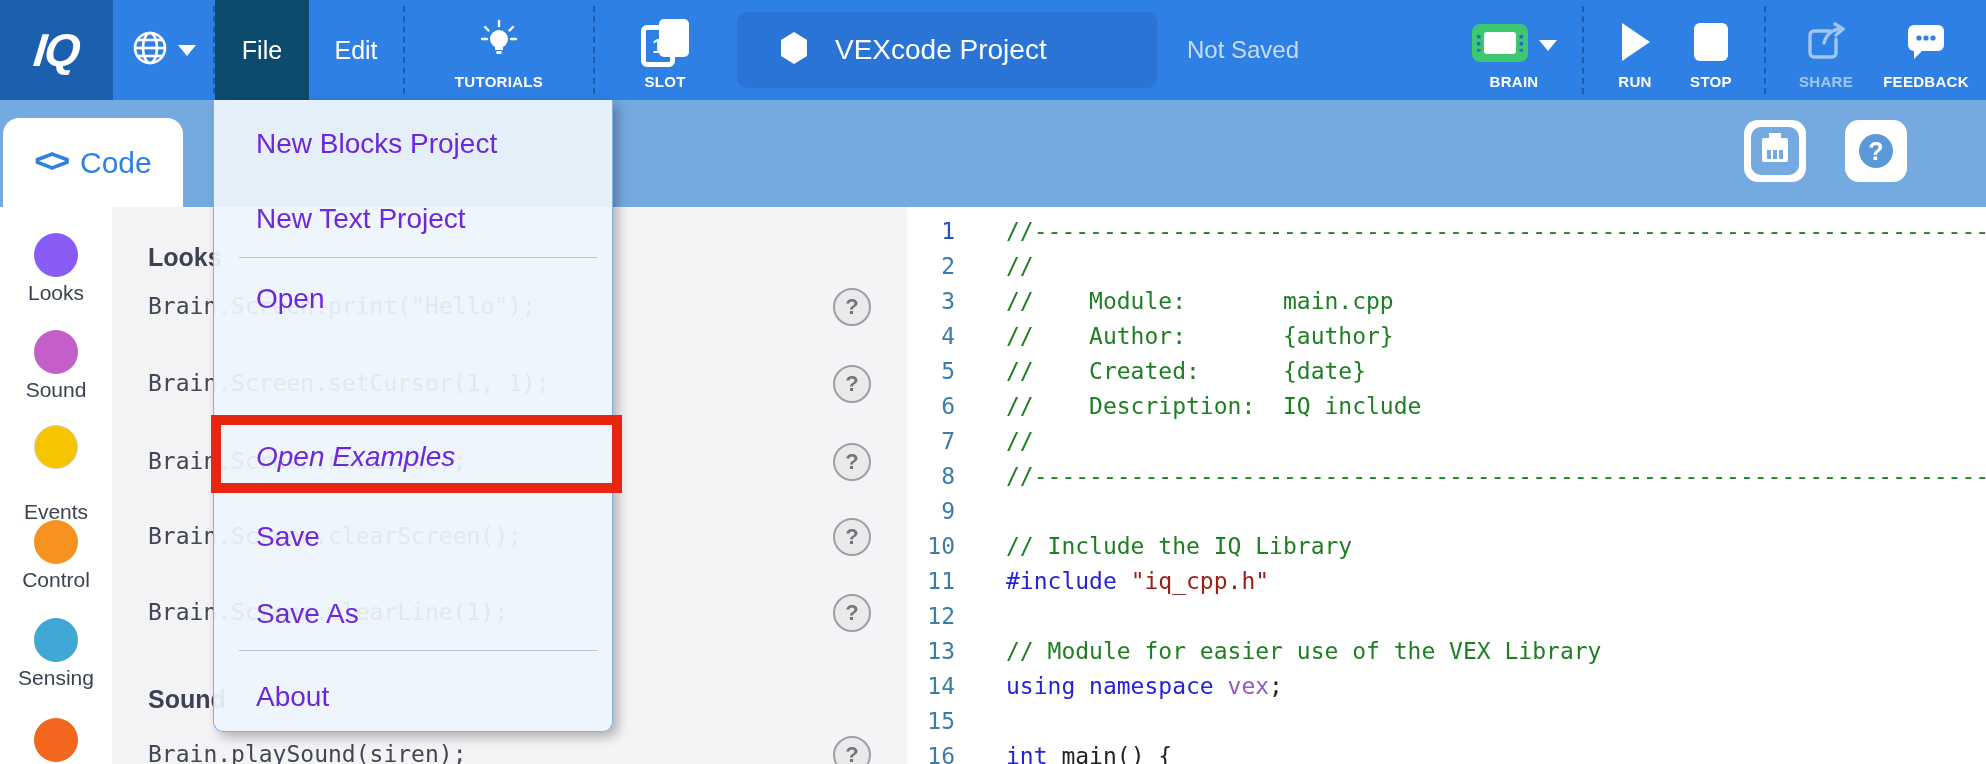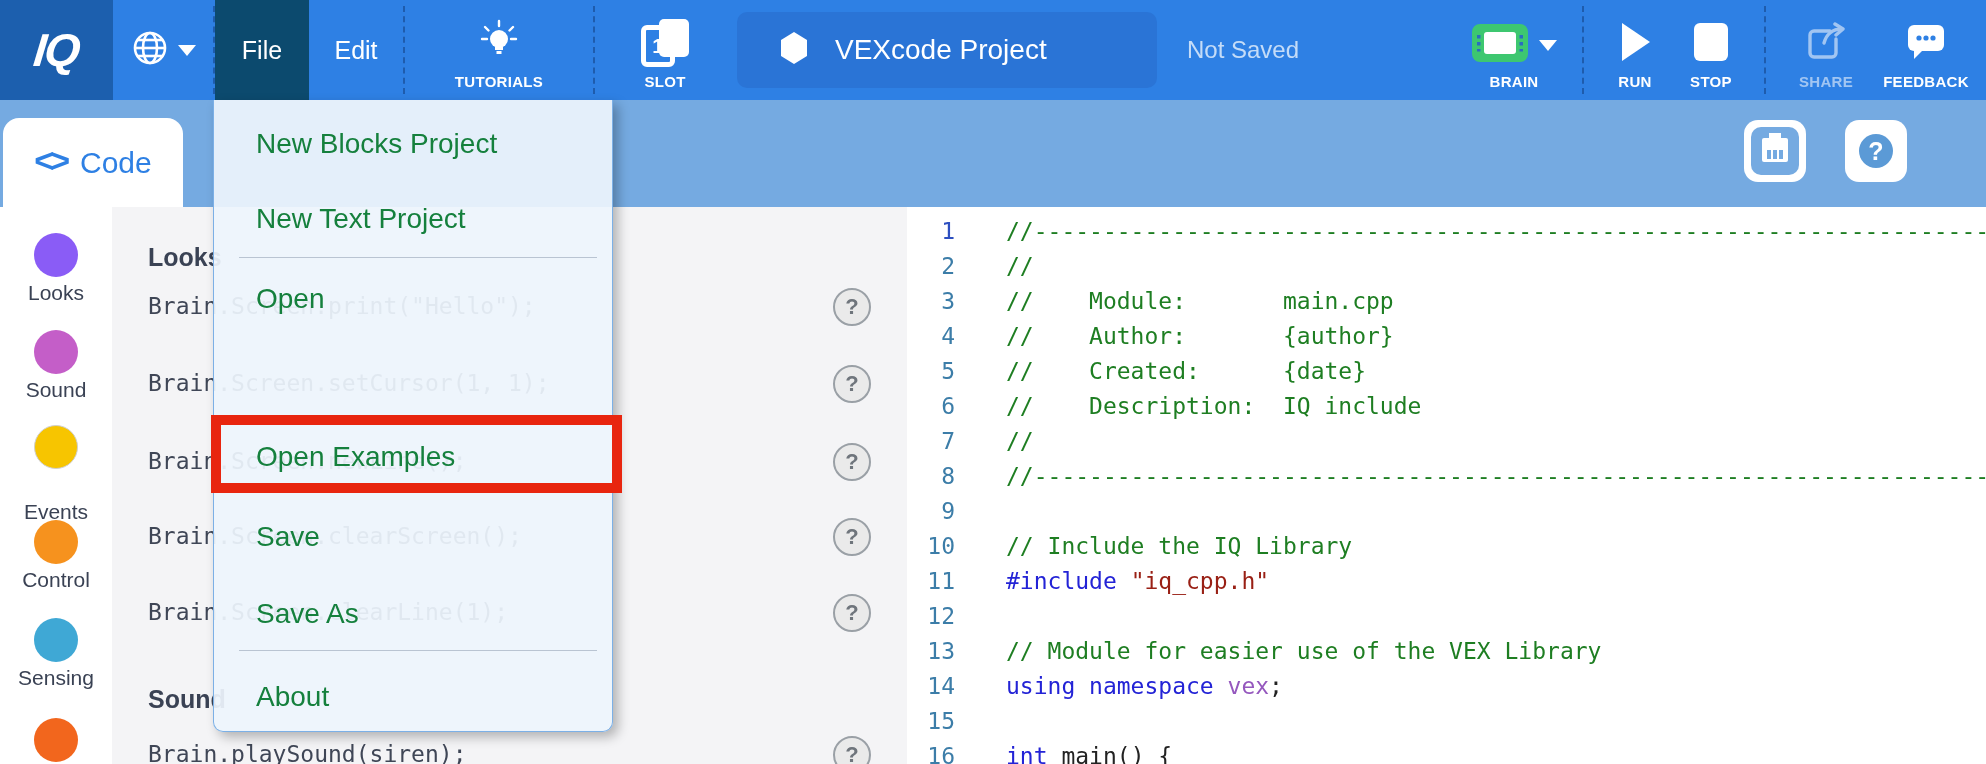--- a/index.html
+++ b/index.html
@@ -55,21 +55,21 @@
   .editor { position:relative; flex:1; background:#fff; overflow:hidden; padding-top:7px; }
   .code-line { display:flex; height:35px; line-height:35px; font-family:"DejaVu Sans Mono", monospace; font-size:23px; white-space:pre; }
   .gutter { flex:0 0 62px; text-align:right; padding-right:14px; color:#3c7da8; }
   .code-line.first .gutter { color:#2d4fc0; }
   .code-body { padding-left:37px; overflow:hidden; white-space:pre; }
   .tok-c { color:#1e7e22; } .tok-k { color:#2323d6; } .tok-s { color:#992015; }
   .tok-p { color:#9558be; } .tok-t { color:#222; }
 
   
   .file-menu { position:absolute; left:213px; top:100px; width:400px; height:632px; background:rgba(237,244,252,0.93); border:1px solid #7cb0e6; border-top:none; border-radius:0 0 10px 10px; box-shadow:5px 5px 12px rgba(0,0,0,0.28); z-index:40; }
-  .menu-item { position:absolute; left:42px; right:16px; font-size:28px; color:#15803d; white-space:nowrap; cursor:default; }
+  .menu-item { position:absolute; left:42px; right:16px; font-size:28px; color:#6d28d9; white-space:nowrap; cursor:default; }
   .menu-arrow { position:absolute; right:26px; top:0; font-weight:700; font-size:26px; }
   .menu-divider { position:absolute; left:25px; right:15px; height:1px; background:#b9c4d2; }
   .red-box { position:absolute; left:211px; top:415px; width:411px; height:78px; border:10px solid #e8250f; z-index:50; }
 </style>
 </head>
 <body>
 
 <div id="app">
 
   <div class="topbar">
@@ -313,21 +313,21 @@
       <div class="code-line"><span class="gutter">15</span><span class="code-body"></span></div>
       <div class="code-line"><span class="gutter">16</span><span class="code-body"><span class="tok-k">int </span><span class="tok-t">main() {</span></span></div>
     </div>
   </div>
 
   <div class="file-menu">
     <div class="menu-item" style="top:28px;">New Blocks Project</div>
     <div class="menu-item" style="top:103px;">New Text Project</div>
     <div class="menu-divider" style="top:157px;"></div>
     <div class="menu-item" style="top:183px;">Open</div>
-    <div class="menu-item" style="top:341px;">Open Examples</div>
+    <div class="menu-item" style="top:341px;font-style:italic;">Open Examples</div>
     <div class="menu-item" style="top:421px;">Save</div>
     <div class="menu-item" style="top:498px;">Save As</div>
     <div class="menu-divider" style="top:550px;"></div>
     <div class="menu-item" style="top:581px;">About</div>
   </div>
 
   <div class="red-box"></div>
 
 </div>
 

